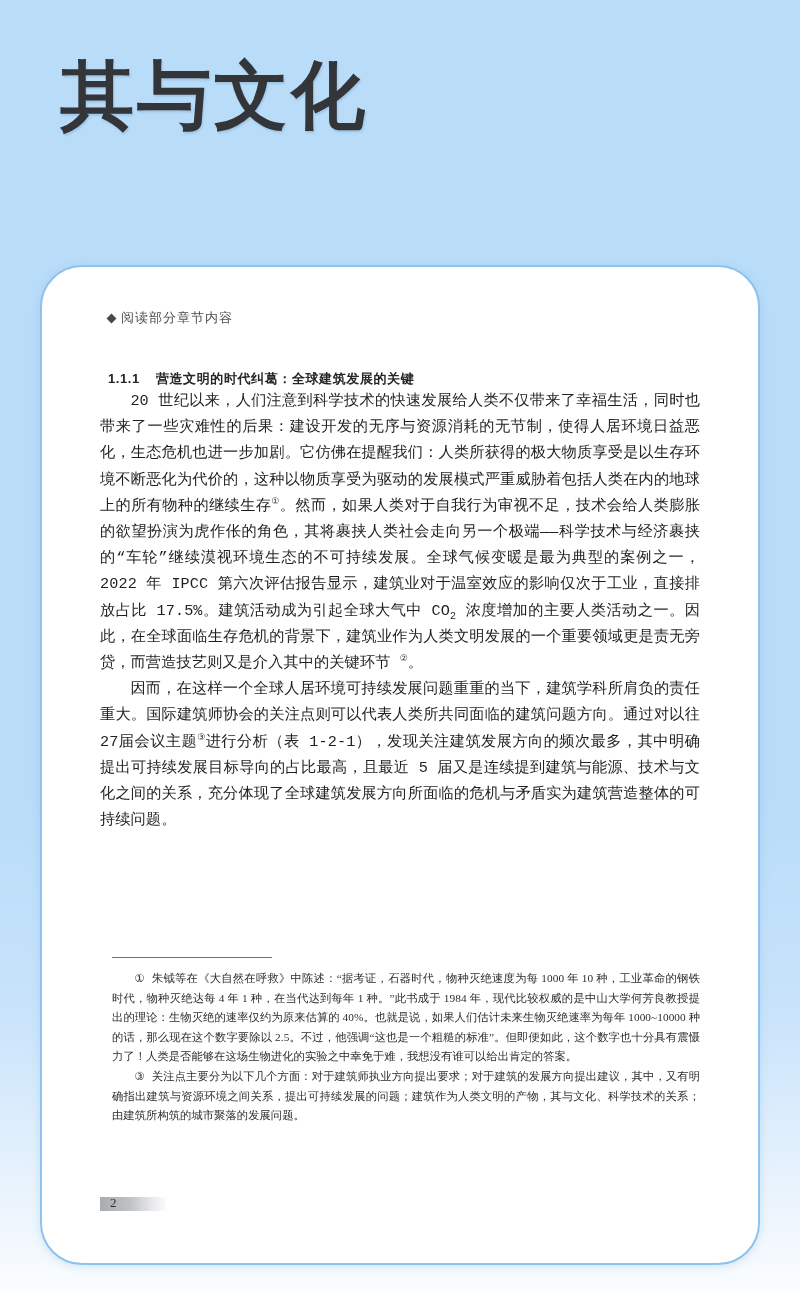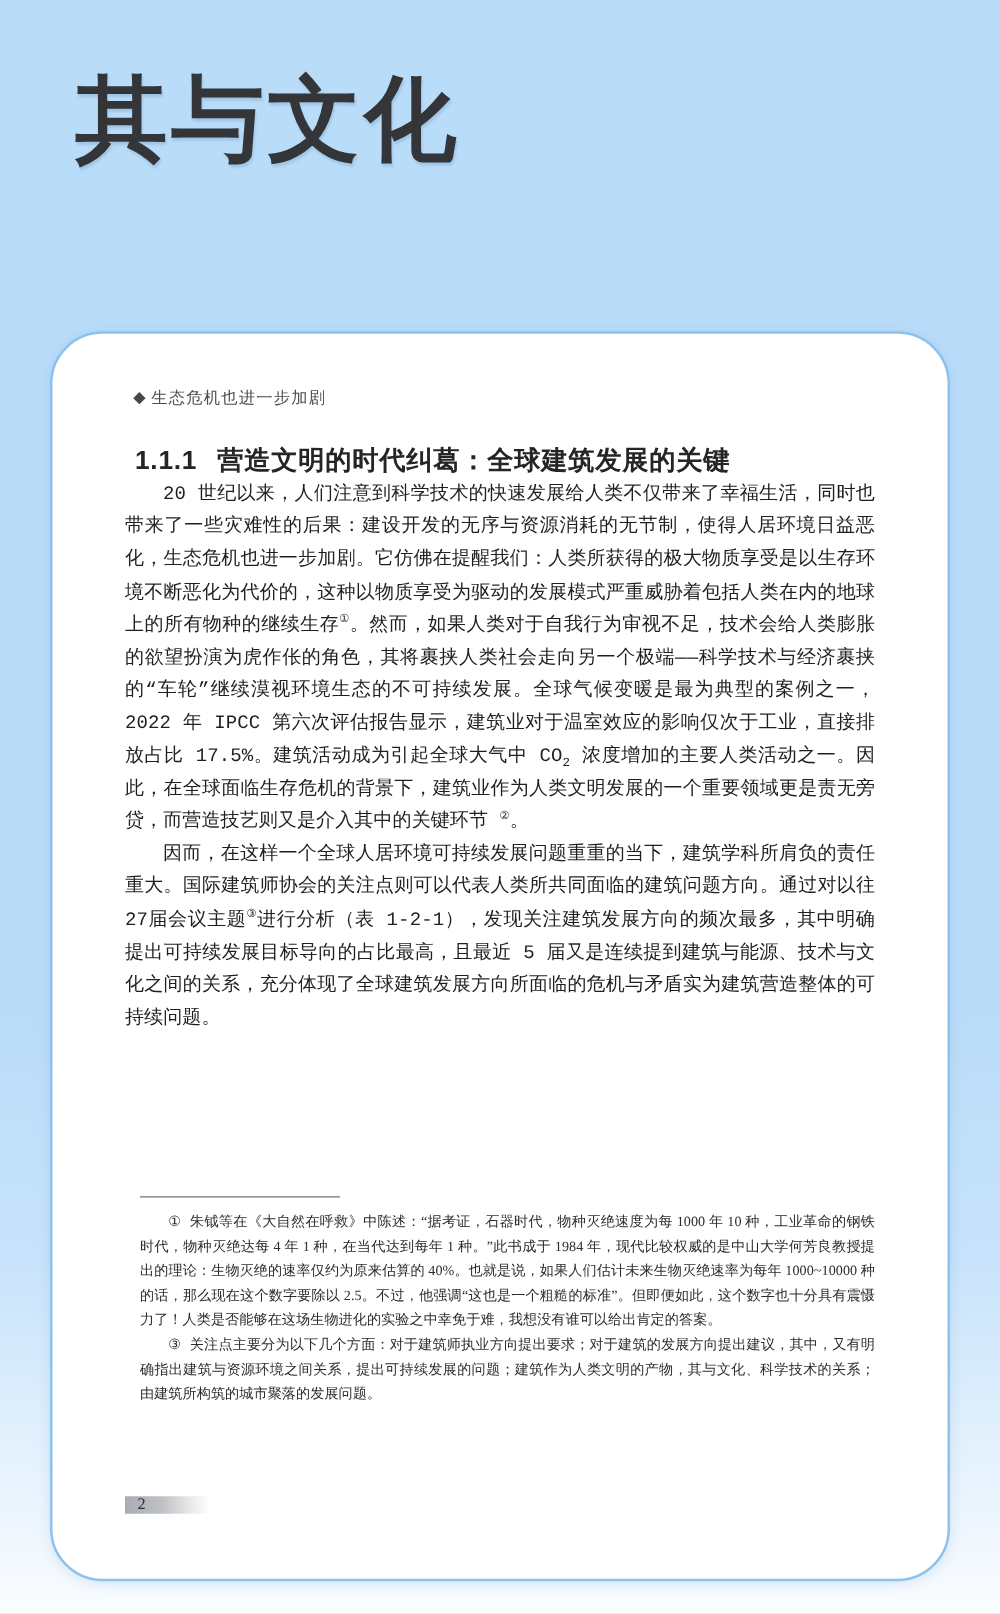--- a/index.html
+++ b/index.html
@@ -120,24 +120,24 @@
     font-size: 20px;
     font-weight: bold;
     color: #2f3235;
     letter-spacing: 1px;
     white-space: nowrap;
   }
   .section-heading .num { margin-right: 22px; }
 
   
   .subsection-heading {
-    margin-top: 27px;
+    margin-top: 43px;
     margin-left: 8px;
     font-family: "Liberation Sans", sans-serif;
-    font-size: 21px;
+    font-size: 13px;
     font-weight: bold;
     color: #232527;
     letter-spacing: 0.6px;
   }
   .subsection-heading .num { margin-right: 16px; }
 
   
   .body-text {
     font-family: Liberation Mono, monospace;
     font-size: 15.2px;
@@ -216,21 +216,21 @@
 
   <div class="banner">
     <div class="banner-title">其与文化</div>
   </div>
 
   <div class="page-card">
     <div class="page-inner">
 
       <div class="running-head">
         <span class="diamond-icon"></span>
-        <span>生态危机也进一步加剧</span>
+        <span>阅读部分章节内容</span>
       </div>
 
 
       <div class="subsection-heading">
         <span class="num">1.1.1</span><span>营造文明的时代纠葛：全球建筑发展的关键</span>
       </div>
 
       <div class="body-text">
         <p><span>20 世纪以来，人们注意到科学技术的快速发展给人类不仅带来了幸福生活，同时也带来了一些灾难性的后果：建设开发的无序与资源消耗的无节制，使得人居环境日益恶化，生态危机也进一步加剧。它仿佛在提醒我们：人类所获得的极大物质享受是以生存环境不断恶化为代价的，这种以物质享受为驱动的发展模式严重威胁着包括人类在内的地球上的所有物种的继续生存</span><sup>①</sup><span>。然而，如果人类对于自我行为审视不足，技术会给人类膨胀的欲望扮演为虎作伥的角色，其将裹挟人类社会走向另一个极端——科学技术与经济裹挟的“车轮”继续漠视环境生态的不可持续发展。全球气候变暖是最为典型的案例之一，2022 年 IPCC 第六次评估报告显示，建筑业对于温室效应的影响仅次于工业，直接排放占比 17.5%。建筑活动成为引起全球大气中 CO</span><sub>2</sub><span> 浓度增加的主要人类活动之一。因此，在全球面临生存危机的背景下，建筑业作为人类文明发展的一个重要领域更是责无旁贷，而营造技艺则又是介入其中的关键环节 </span><sup>②</sup><span>。</span></p>
         <p><span>因而，在这样一个全球人居环境可持续发展问题重重的当下，建筑学科所肩负的责任重大。国际建筑师协会的关注点则可以代表人类所共同面临的建筑问题方向。通过对以往27届会议主题</span><sup>③</sup><span>进行分析（表 1-2-1），发现关注建筑发展方向的频次最多，其中明确提出可持续发展目标导向的占比最高，且最近 5 届又是连续提到建筑与能源、技术与文化之间的关系，充分体现了全球建筑发展方向所面临的危机与矛盾实为建筑营造整体的可持续问题。</span></p>

